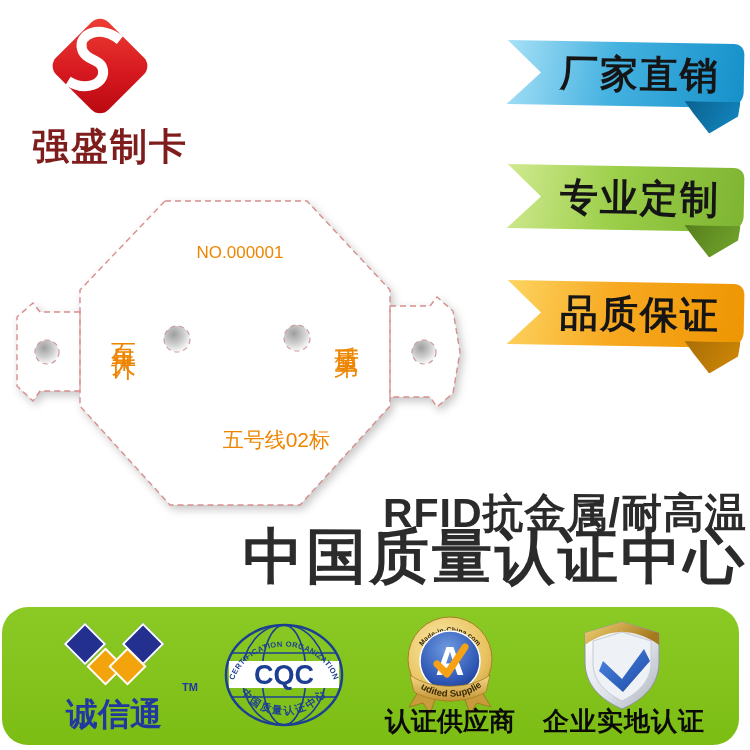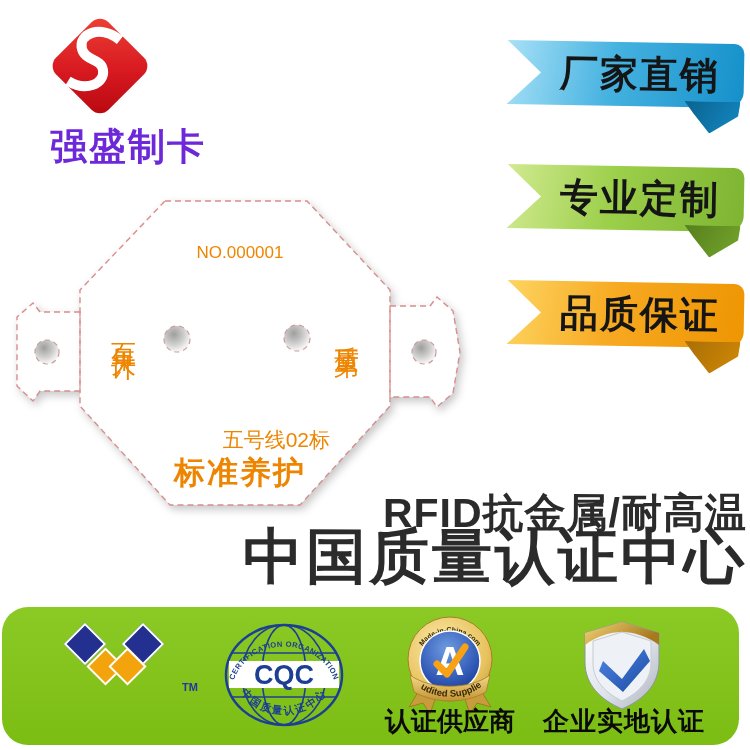--- a/index.html
+++ b/index.html
@@ -2,22 +2,22 @@
 <html><head>
 <meta charset="utf-8">
 <style>
   html,body{margin:0;padding:0;background:#fff;}
   .stage{position:relative;width:750px;height:750px;background:#fff;overflow:hidden;
          font-family:"Liberation Sans","DejaVu Sans",sans-serif;}
 
   
   .brand{position:absolute;left:20px;top:10px;width:200px;height:160px;}
   .brand svg{position:absolute;left:18px;top:2px;}
-  .brand-name{position:absolute;left:6px;top:112px;width:180px;text-align:right;
-              font-size:37px;font-weight:900;color:#6d28d9;letter-spacing:2px;}
+  .brand-name{position:absolute;left:12px;top:112px;width:180px;text-align:left;
+              font-size:37px;font-weight:900;color:#7f1d1d;letter-spacing:2px;}
 
   
   .ribbon{position:absolute;left:506px;width:238px;height:64px;transform:rotate(1deg);}
   .ribbon .body{position:absolute;inset:0;border-radius:0 10px 16px 0;}
   .ribbon .notch{position:absolute;left:-1px;top:-2px;bottom:-2px;width:36px;background:#fff;
                  clip-path:polygon(0 0,100% 50%,0 100%);}
   .ribbon .tail{position:absolute;right:3px;top:58px;width:56px;height:32px;
                 clip-path:polygon(0 0,100% 0,96% 45%,45% 100%,16% 38%);}
   .ribbon .label{position:absolute;inset:0;display:flex;align-items:center;justify-content:center;
                  padding-left:30px;font-size:38px;font-weight:800;color:#151515;letter-spacing:2px;}
@@ -125,32 +125,32 @@
       <circle cx="289" cy="148" r="13"></circle>
       <circle cx="39" cy="162" r="12"></circle>
       <circle cx="416" cy="162" r="12"></circle>
     </g>
   </svg>
 
   <div class="tag-text tag-serial">NO.000001</div>
   <div class="tag-text tag-vert tag-vert-l">百年大计</div>
   <div class="tag-text tag-vert tag-vert-r">质量第一</div>
   <div class="tag-text tag-line1">五号线02标</div>
-  <div class="tag-text tag-line2">标准养护</div>
 
   <div class="headline1">RFID抗金属/耐高温</div>
   <div class="headline2">中国质量认证中心</div>
 
   <div class="footer">
 
     <div class="cxt">
       <span class="diamond d-blue" style="left:16px;top:12px;"></span>
       <span class="diamond d-blue" style="left:74px;top:12px;"></span>
       <span class="diamond d-orange" style="left:38px;top:36px;"></span>
       <span class="diamond d-orange" style="left:60px;top:36px;"></span>
+      <div class="cxt-name">诚信通</div>
       <div class="cxt-tm">TM</div>
     </div>
 
     <svg class="cqc" width="128" height="112" viewBox="0 0 128 112">
       <defs>
         <clipPath id="cqcClip">
             <ellipse cx="64" cy="55" rx="58" ry="50"></ellipse>
           </clipPath>
         <path id="cqcTop" d="M14,60 A52,46 0 0 1 114,60" fill="none"></path>
         <path id="cqcBot" d="M17,64 A49,42 0 0 0 111,64" fill="none"></path>

